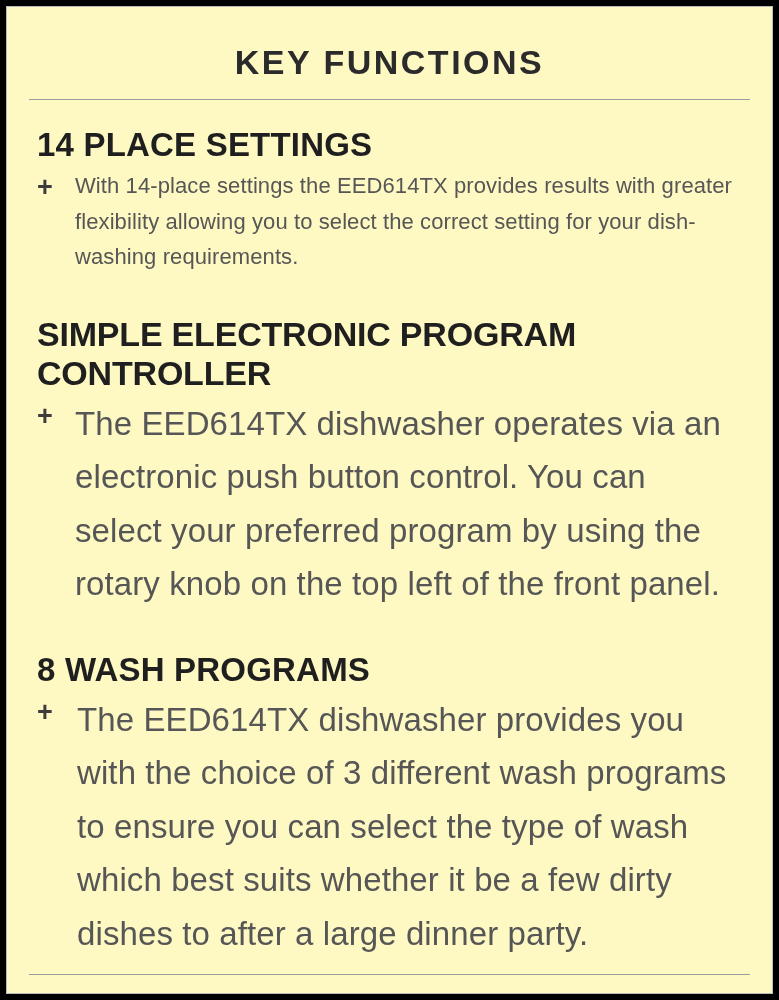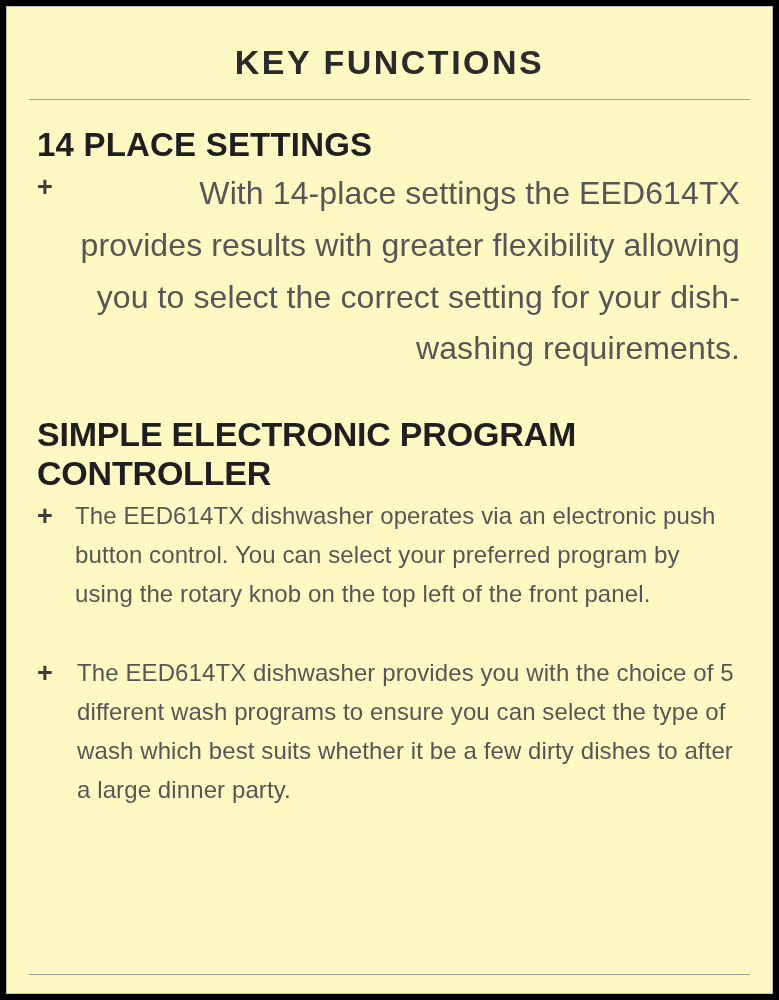--- a/index.html
+++ b/index.html
@@ -76,28 +76,28 @@
     font-size: 27px;
     font-weight: 700;
     color: #3c3c3c;
     line-height: 1.45;
     text-align: left;
     padding-left: 8px;
     box-sizing: border-box;
   }
   .body-text {
     flex: 1 1 auto;
-    font-size: 24px;
+    font-size: 33px;
     line-height: 1.62;
     color: #565656;
     font-weight: 400;
     letter-spacing: 0.1px;
     padding-right: 10px;
   }
-  .s1 .body-text { font-size: 32px; text-align: right; }
+  .s1 .body-text { font-size: 22px; }
   .s2 .heading { font-size: 34px; margin-left: 8px; letter-spacing: -0.2px; }
   .s3 .body-text { padding-left: 2px; }
 </style>
 </head>
 <body>
 
 <div class="page">
   <div class="panel">
 
     <div class="title">KEY FUNCTIONS</div>
@@ -113,21 +113,22 @@
 
     <div class="section s2">
       <div class="heading">SIMPLE ELECTRONIC PROGRAM CONTROLLER</div>
       <div class="item">
         <div class="plus">+</div>
         <div class="body-text">The EED614TX dishwasher operates via an electronic push button control. You can select your preferred program by using the rotary knob on the top left of the front panel.</div>
       </div>
     </div>
 
     <div class="section s3">
+      <div class="heading">8 WASH PROGRAMS</div>
       <div class="item">
         <div class="plus">+</div>
-        <div class="body-text">The EED614TX dishwasher provides you with the choice of 5 different wash programs to ensure you can select the type of wash which best suits whether it be a few dirty dishes to after a large dinner party.</div>
+        <div class="body-text">The EED614TX dishwasher provides you with the choice of 3 different wash programs to ensure you can select the type of wash which best suits whether it be a few dirty dishes to after a large dinner party.</div>
       </div>
     </div>
 
     <div class="bottom-rule"></div>
   </div>
 </div>
 
 </body></html>

